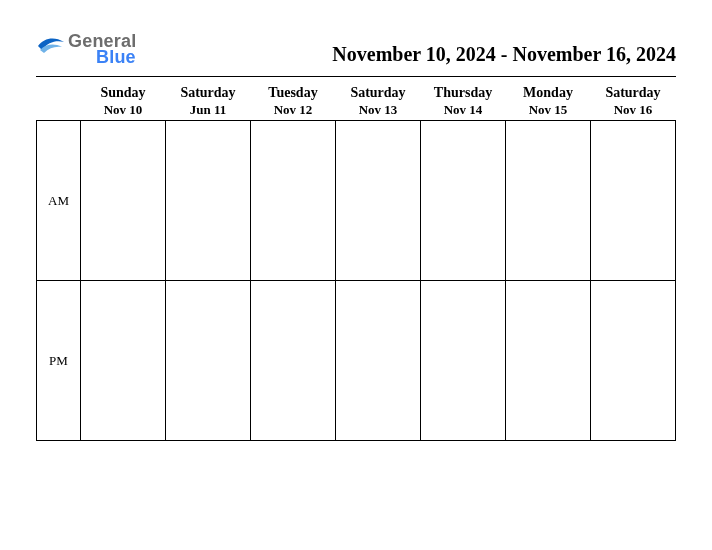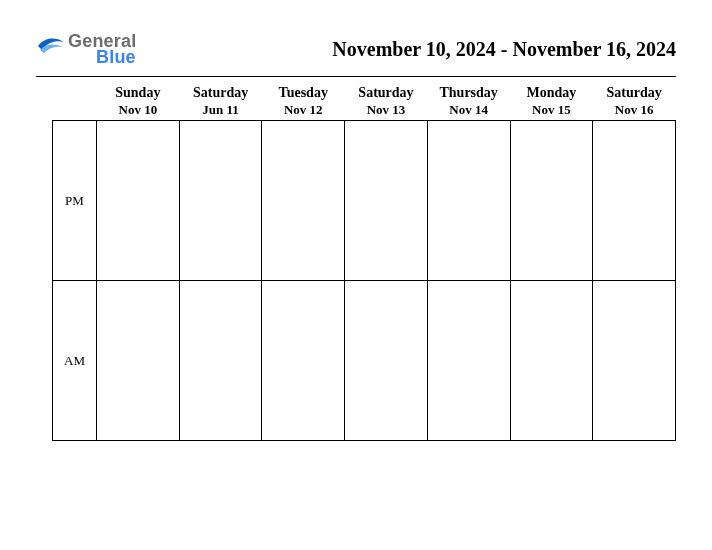--- a/index.html
+++ b/index.html
@@ -7,21 +7,21 @@
     width: 712px;
     height: 550px;
     background: #fff;
     font-family: "Times New Roman", Times, serif;
     color: #000;
     padding: 30px 36px 40px 36px;
   }
   .header {
     display: flex;
     justify-content: space-between;
-    align-items: center;
+    align-items: flex-end;
     margin-bottom: 8px;
   }
   .logo {
     display: flex;
     align-items: flex-start;
     gap: 2px;
     padding-top: 2px;
   }
   .logo-text-wrap {
     display: flex;
@@ -45,21 +45,20 @@
   .title { font-size: 22px; font-weight: 400; }
   .subtitle { font-size: 20px; font-weight: 700; margin-top: 2px; }
   .rule {
     border: none;
     border-top: 1px solid #000;
     margin-top: 10px;
     margin-bottom: 0;
   }
   .grid-wrap {
     margin-top: 4px;
-    margin-left: 16px;
   }
   table.cal {
     border-collapse: collapse;
     width: 100%;
     table-layout: fixed;
   }
   col.timecol { width: 44px; }
   .day-head {
     text-align: center;
     padding: 4px 0 2px 0;
@@ -145,31 +144,31 @@
           <div class="day-date">Nov 15</div>
         </th>
         <th class="day-head">
           <div class="day-name">Saturday</div>
           <div class="day-date">Nov 16</div>
         </th>
       </tr>
     </thead>
     <tbody>
       <tr>
-        <td class="timecell">PM</td>
+        <td class="timecell">AM</td>
         <td class="slot"></td>
         <td class="slot"></td>
         <td class="slot"></td>
         <td class="slot"></td>
         <td class="slot"></td>
         <td class="slot"></td>
         <td class="slot"></td>
       </tr>
       <tr>
-        <td class="timecell">AM</td>
+        <td class="timecell">PM</td>
         <td class="slot"></td>
         <td class="slot"></td>
         <td class="slot"></td>
         <td class="slot"></td>
         <td class="slot"></td>
         <td class="slot"></td>
         <td class="slot"></td>
       </tr>
     </tbody>
   </table>

